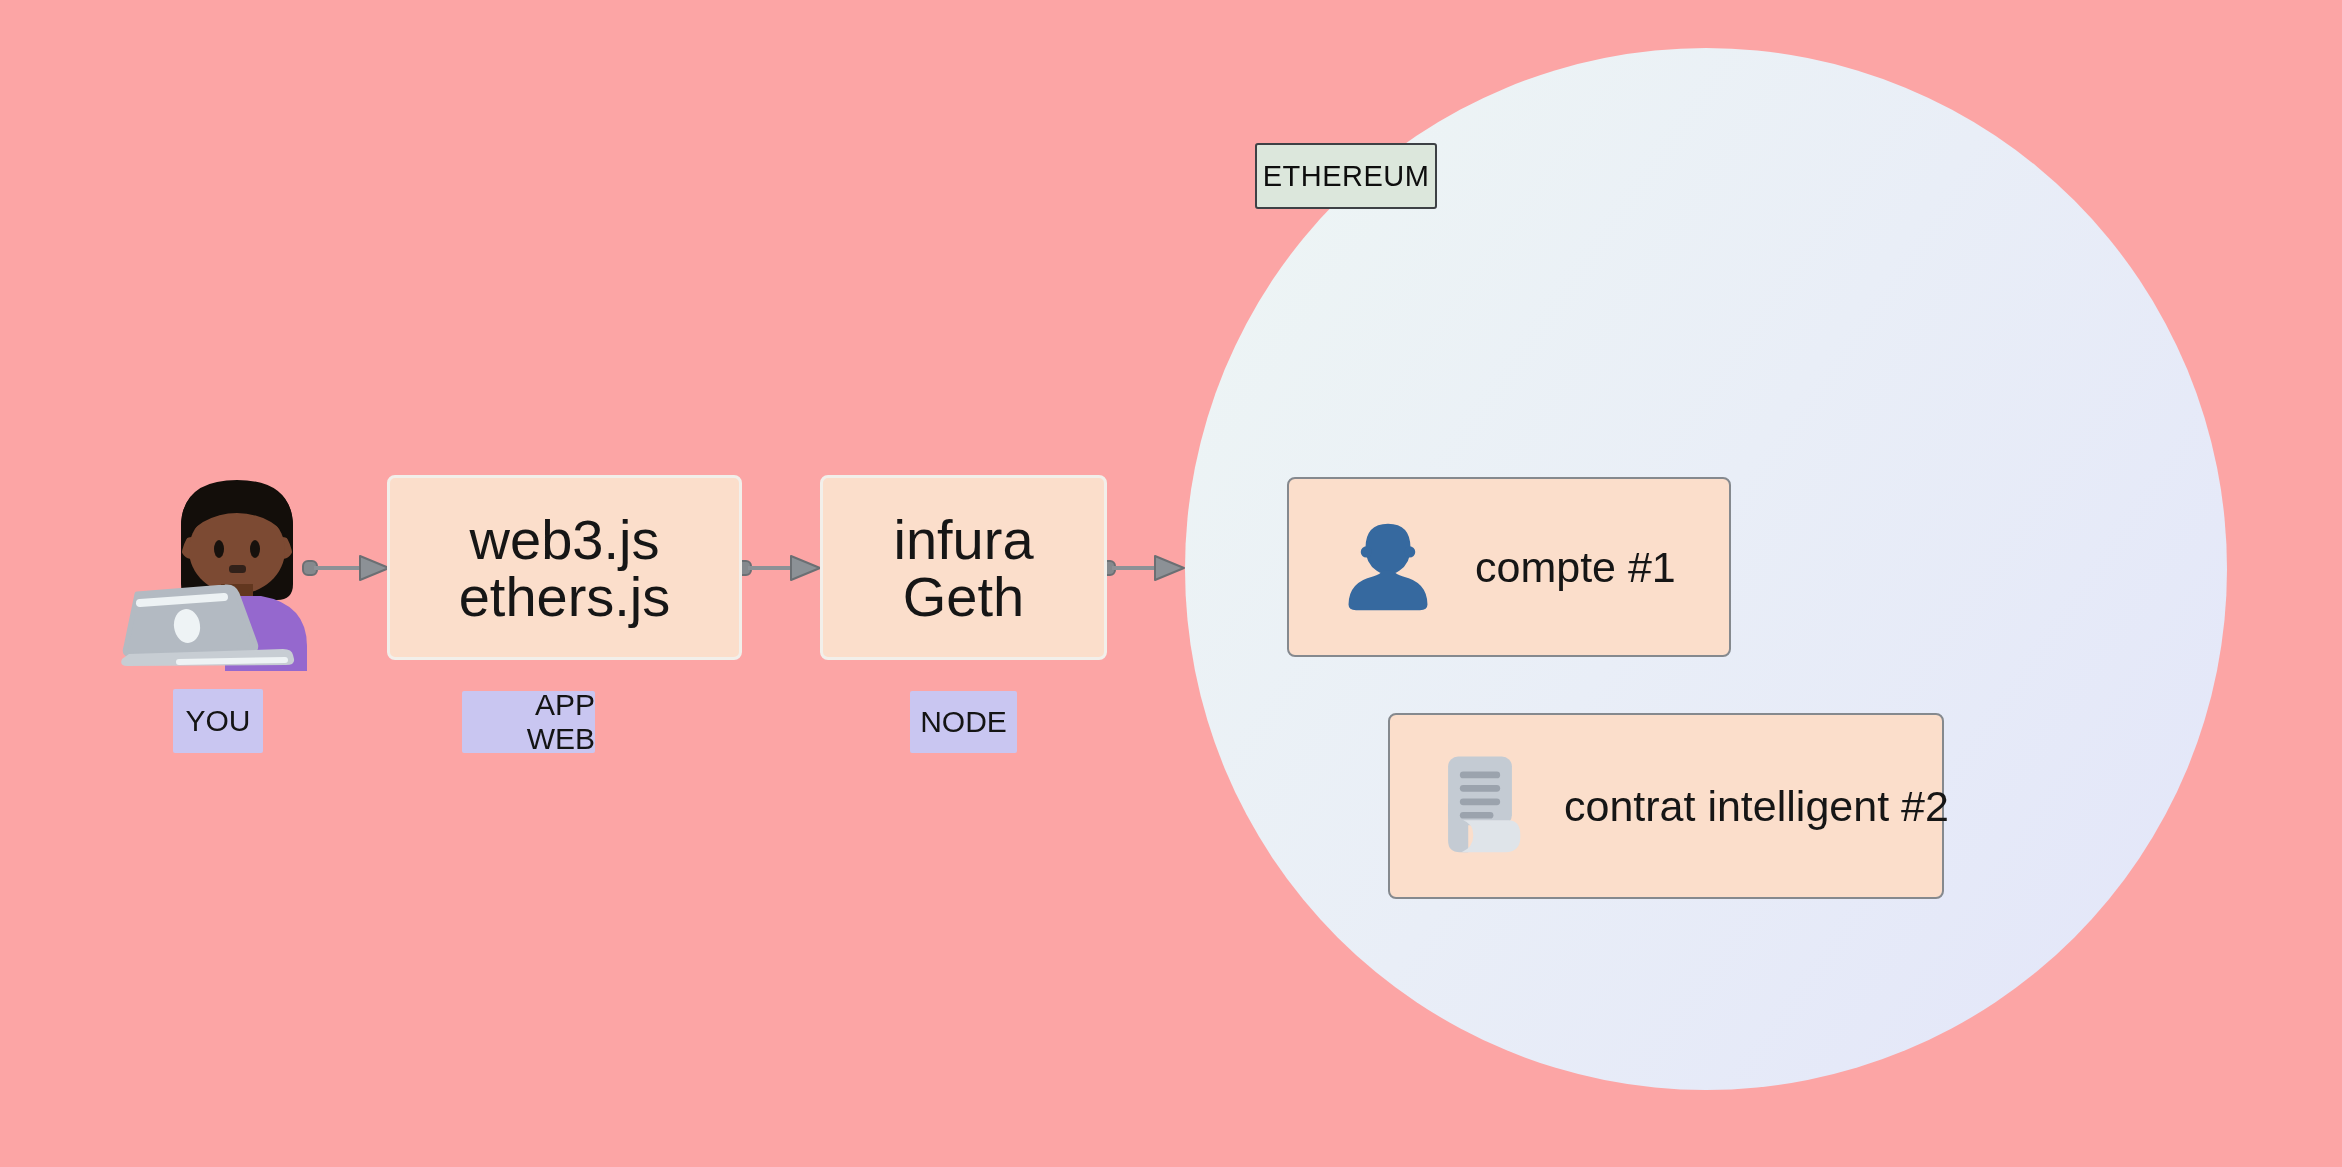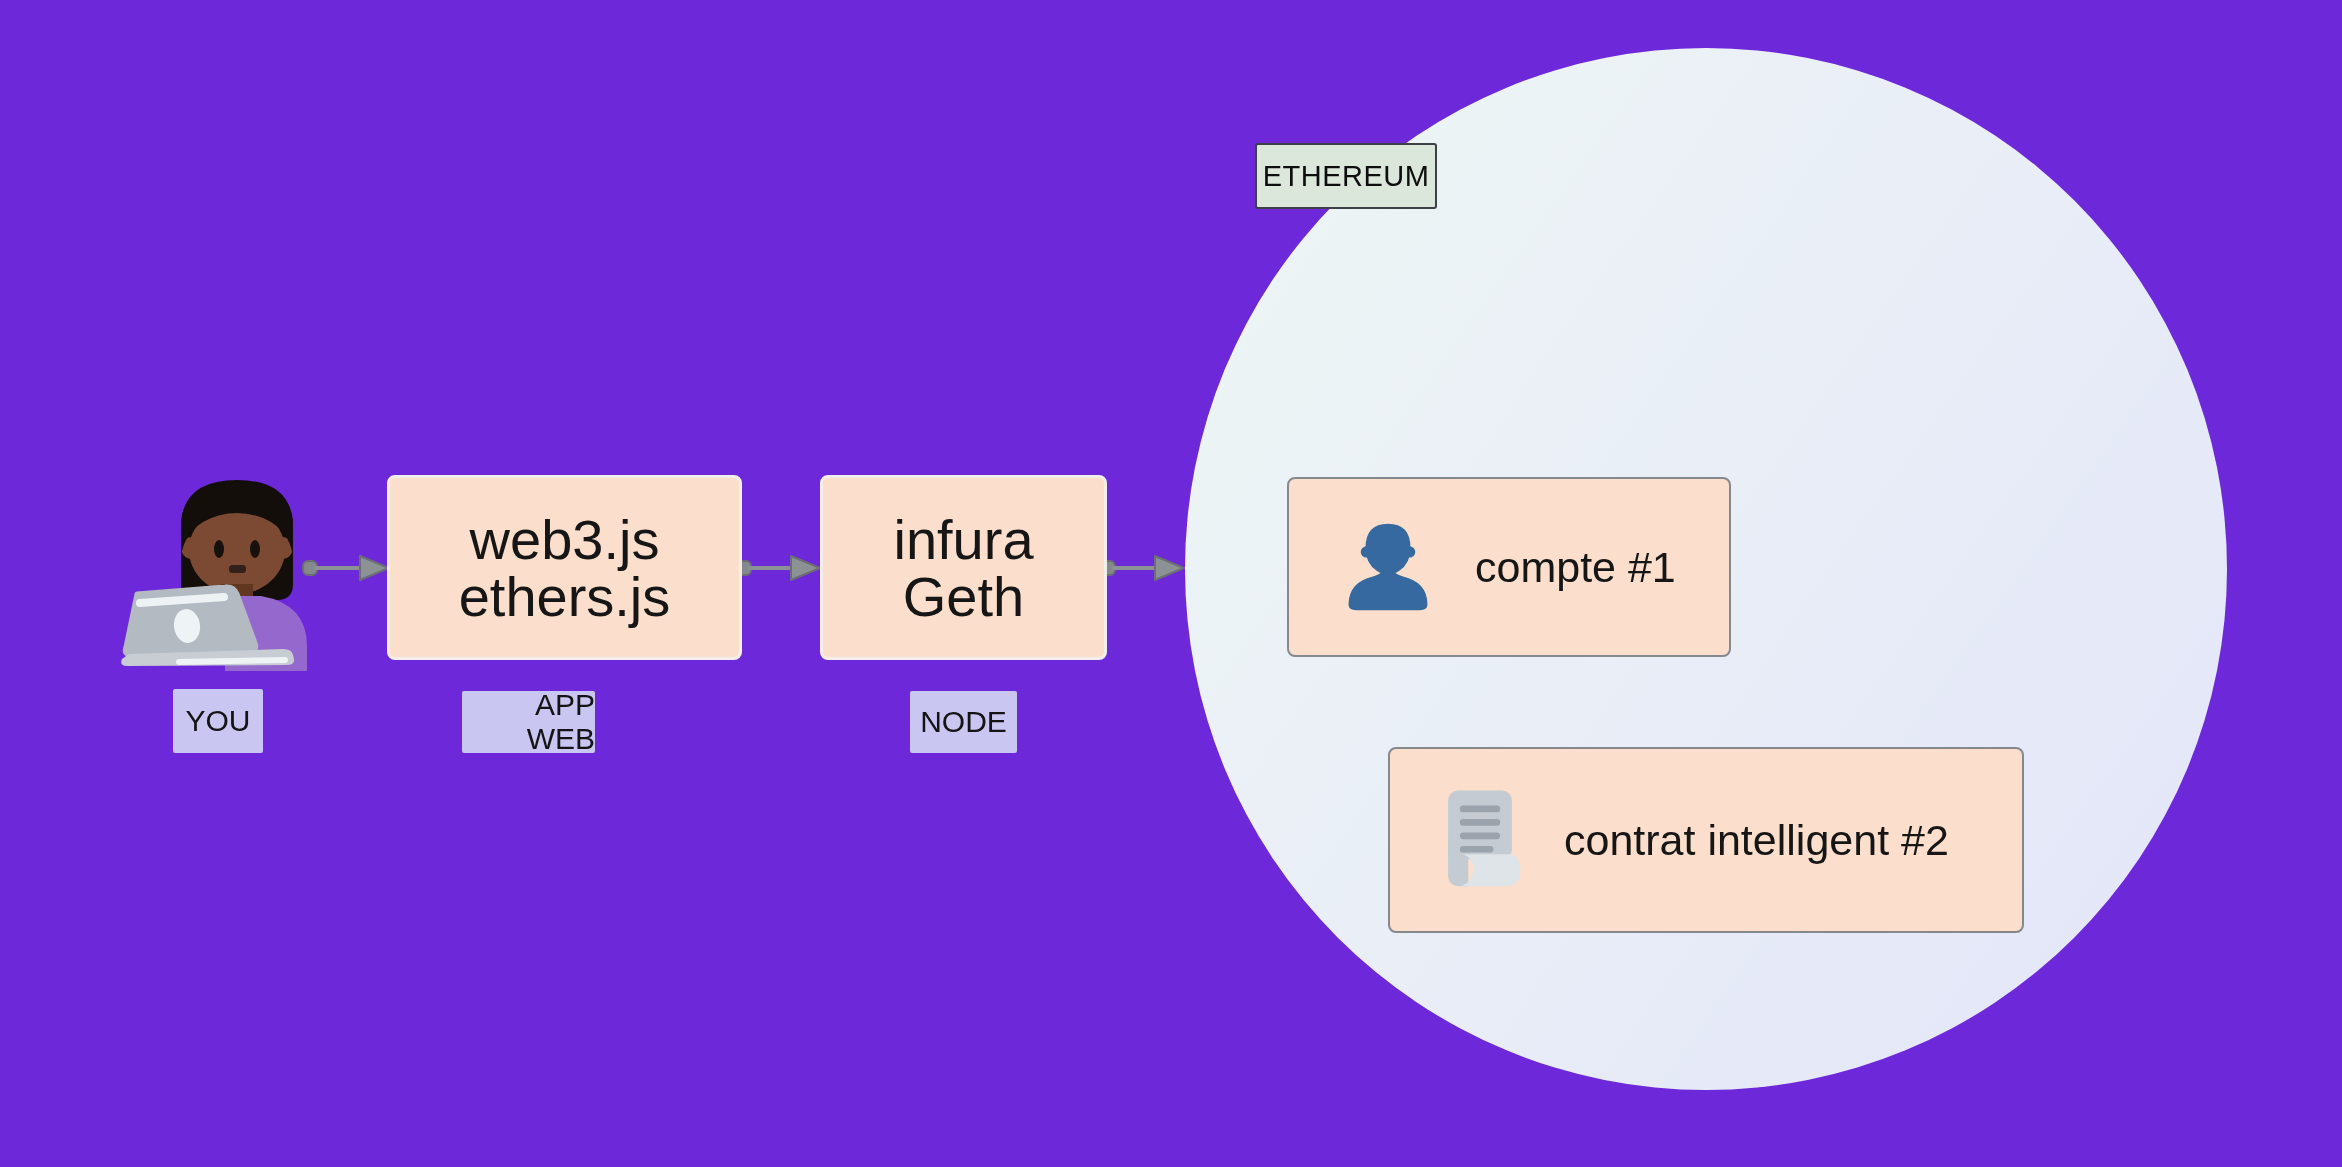--- a/index.html
+++ b/index.html
@@ -5,21 +5,21 @@
   html, body {
     margin: 0;
     padding: 0;
     background: #000000;
     font-family: "Liberation Sans", "DejaVu Sans", sans-serif;
   }
   .canvas {
     position: relative;
     width: 2342px;
     height: 1167px;
-    background: #6d28d9;
+    background: #fca5a5;
     overflow: hidden;
   }
 
   
   .eth-circle {
     position: absolute;
     left: 1185px;
     top: 48px;
     width: 1042px;
     height: 1042px;
@@ -53,21 +53,21 @@
     background: #fbdecb;
     border: 2px solid #85898e;
     border-radius: 8px;
     display: flex;
     align-items: center;
     color: #161616;
   }
   .net-box .txt { font-size: 43px; white-space: nowrap; }
   .box-contract-1 { left: 1388px; top: 232px; width: 608px; height: 186px; padding-left: 48px; }
   .box-account-1  { left: 1287px; top: 477px; width: 444px; height: 180px; padding-left: 52px; align-items: center; }
-  .box-contract-2 { left: 1388px; top: 747px; width: 636px; height: 186px; padding-left: 48px; }
+  .box-contract-2 { left: 1388px; top: 713px; width: 556px; height: 186px; padding-left: 48px; }
   .box-contract-1 .icon-wrap, .box-contract-2 .icon-wrap { margin-right: 42px; }
   .box-account-1 .icon-wrap { margin-right: 40px; }
   .icon-wrap { display: flex; align-items: center; }
 
   
   .stage-box {
     position: absolute;
     box-sizing: border-box;
     background: #fbdecb;
     border: 3px solid #f2efea;

